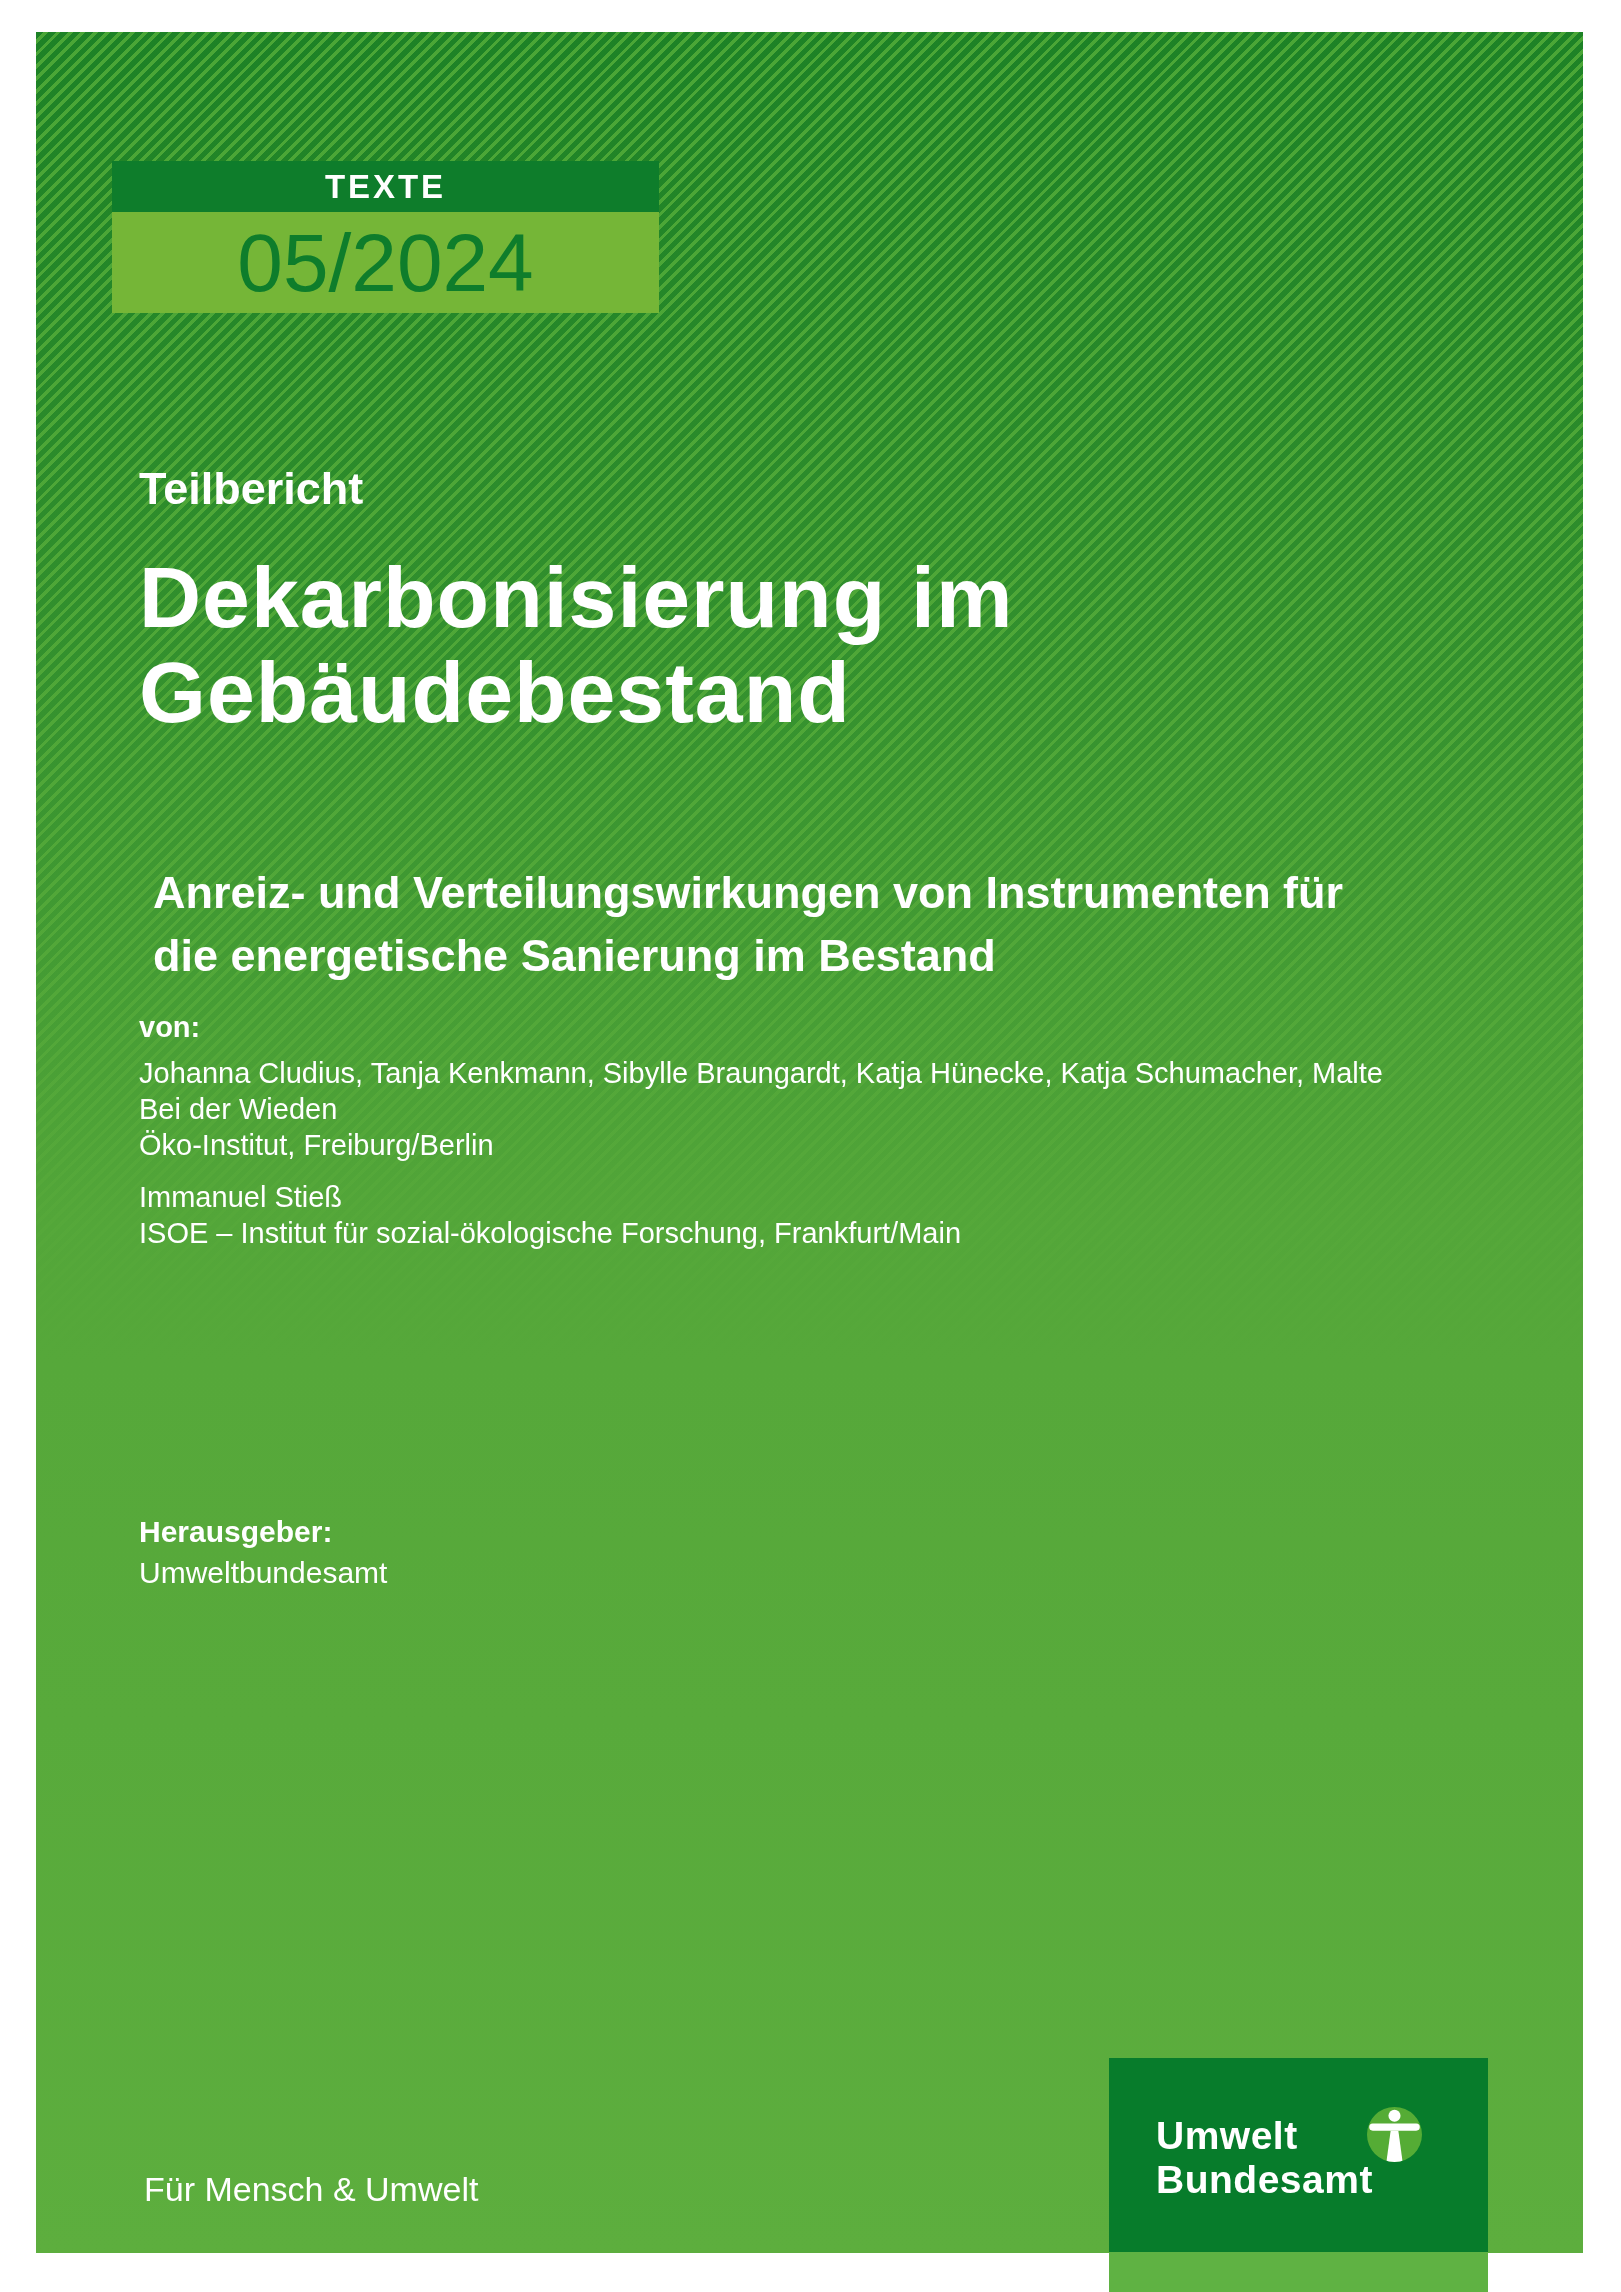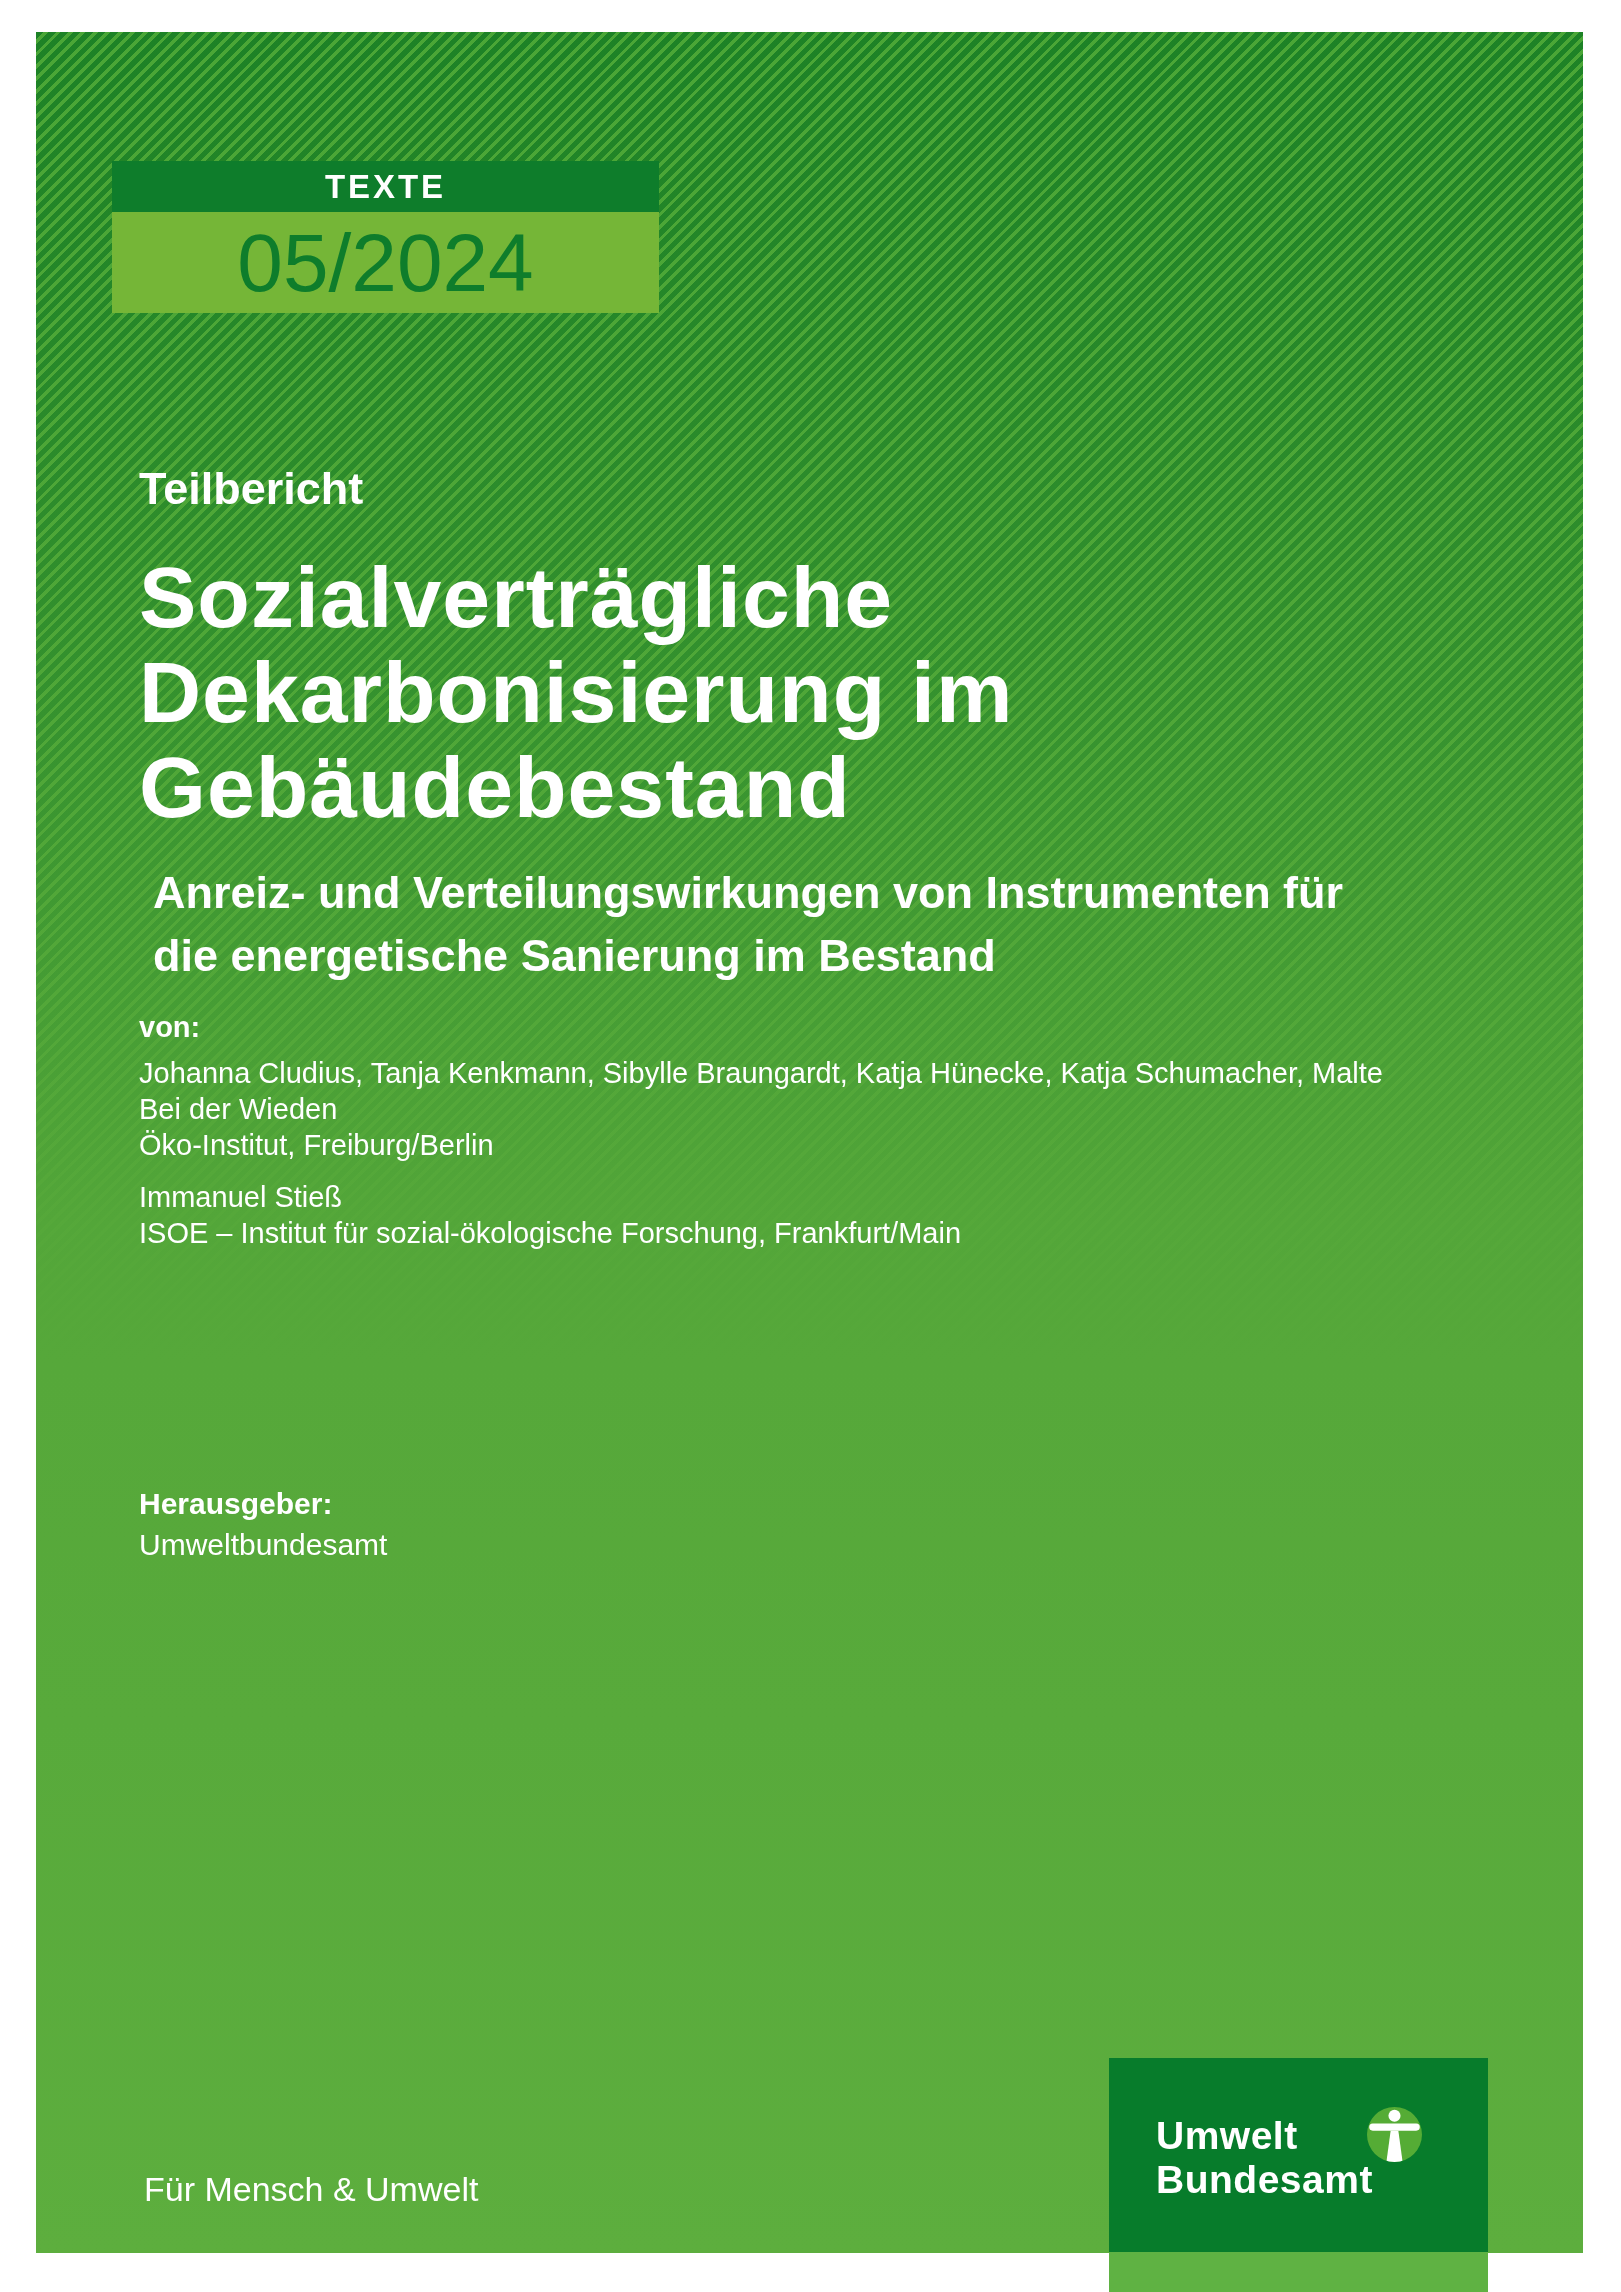--- a/index.html
+++ b/index.html
@@ -28,21 +28,21 @@
   .badge-issue{height:101px;background:#75b637;color:#0e7d2b;font-size:82px;font-weight:400;
     display:flex;align-items:center;justify-content:center;}
   .report-type{left:103px;top:432px;color:#ffffff;font-size:45px;font-weight:bold;line-height:49px;}
   .title{left:103px;top:518px;color:#ffffff;font-size:86px;font-weight:bold;line-height:95px;
     letter-spacing:1px;margin:0;}
   .subtitle{left:105px;top:817px;color:#ffffff;font-size:45px;font-weight:bold;line-height:63px;margin:12px;}
   .byline-label{left:103px;top:978px;color:#ffffff;font-size:29px;font-weight:bold;line-height:35px;}
   .authors{left:103px;top:1023px;color:#ffffff;font-size:29px;font-weight:400;line-height:36px;}
   .author-group{margin:0 0 15.7px 0;}
   .publisher{left:103px;top:1451px;color:#ffffff;font-size:30px;line-height:41px;}
-  .publisher-label{font-weight:bold;}
+  .publisher-label{font-weight:bold;margin-top:28px;}
   .slogan{left:81px;top:2140px;color:#ffffff;font-size:34px;line-height:35px;margin-left:27px;}
   .logo-col{position:absolute;left:1109px;top:2058px;width:379px;border-radius:7px;}
   .logo-box{position:relative;height:194px;background:#077c2b;}
   .logo-wordmark{position:absolute;left:47px;top:56px;color:#ffffff;font-size:39px;
     font-weight:bold;line-height:44px;letter-spacing:0.5px;}
   .logo-icon{position:absolute;left:258px;top:49px;width:55px;height:55px;}
   .logo-strip{height:40px;background:#5fb243;}
 </style>
 </head>
 <body>
@@ -51,21 +51,20 @@
   <div class="cover">
 
     <div class="abs badge">
       <div class="badge-kicker">TEXTE</div>
       <div class="badge-issue">05/2024</div>
     </div>
 
     <div class="abs report-type">Teilbericht</div>
 
     <h1 class="abs title">
-      <div>Sozialverträgliche</div>
       <div>Dekarbonisierung im</div>
       <div>Gebäudebestand</div>
     </h1>
 
     <h2 class="abs subtitle">
       <div>Anreiz- und Verteilungswirkungen von Instrumenten für</div>
       <div>die energetische Sanierung im Bestand</div>
     </h2>
 
     <div class="abs byline-label">von:</div>

